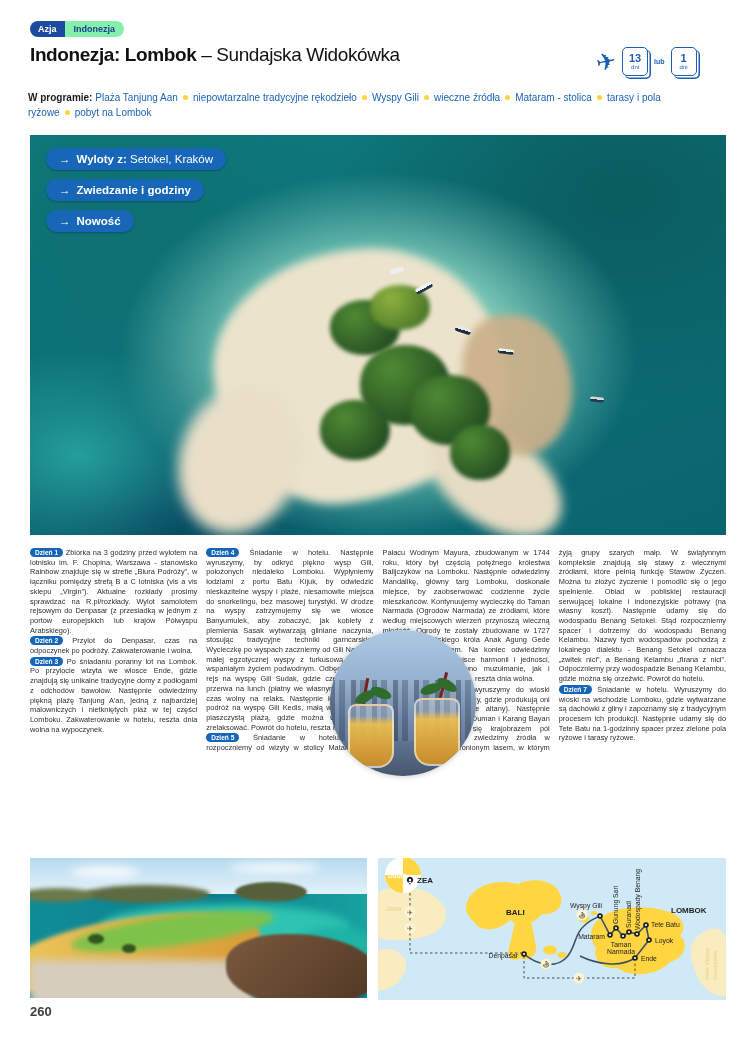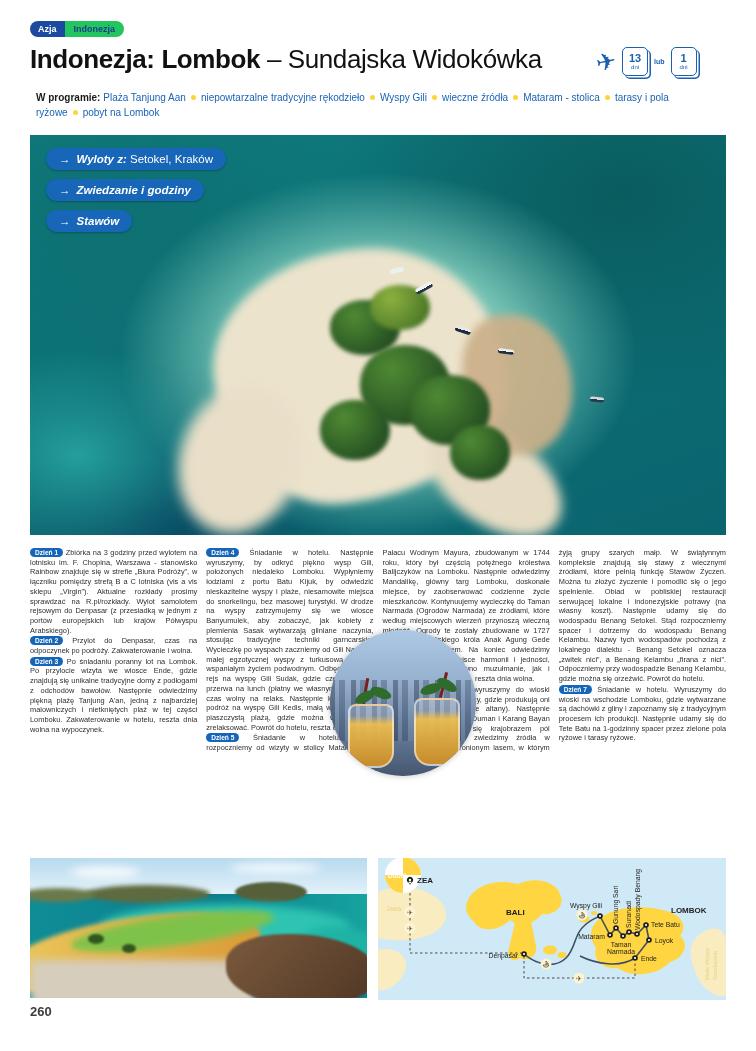--- a/index.html
+++ b/index.html
@@ -2,38 +2,38 @@
 <html lang="pl"><head>
 <meta charset="utf-8">
 <style>
   html,body{margin:0;padding:0;}
   body{width:756px;height:1051px;background:#ffffff;font-family:"Liberation Sans",sans-serif;}
   .page{position:relative;width:752px;height:1051px;overflow:hidden;background:#fff;}
 
   
   .tags{position:absolute;left:30px;top:21px;display:inline-flex;height:16px;font-size:9px;font-weight:bold;line-height:16px;}
   .tag-azja{background:#1b4a9e;color:#fff;padding:0 8px;border-radius:8px 0 0 8px;}
-  .tag-indonezja{background:#22c55e;color:#1b3f8f;padding:0 9px;border-radius:0 8px 8px 0;}
-
-  
-  .title{position:absolute;left:30px;top:44px;font-size:26px;color:#111;letter-spacing:-0.4px;white-space:nowrap;}
+  .tag-indonezja{background:#86efac;color:#1b3f8f;padding:0 9px;border-radius:0 8px 8px 0;}
+
+  
+  .title{position:absolute;left:30px;top:44px;font-size:19px;color:#111;letter-spacing:-0.4px;white-space:nowrap;}
   .title b{font-weight:bold;}
   .title span{font-weight:normal;}
 
   
   .duration{position:absolute;left:596px;top:47px;width:132px;display:flex;align-items:center;gap:6px;color:#1a5fb0;}
   .plane-glyph{font-family:"DejaVu Sans",sans-serif;font-size:24px;transform:rotate(-12deg);color:#1a5fb0;}
   .day-card{position:relative;width:24px;height:27px;border:1.5px solid #1a5fb0;border-radius:5px;background:#fff;
             box-shadow:2.5px 2.5px 0 -1px #fff,3px 3px 0 0 #1a5fb0;display:flex;flex-direction:column;align-items:center;justify-content:center;}
   .day-card .num{font-size:11px;font-weight:bold;line-height:11px;}
   .day-card .unit{font-size:6px;line-height:7px;}
   .lub{font-size:7px;font-weight:bold;}
 
   
-  .program{position:absolute;left:36px;top:90px;width:650px;font-size:10px;line-height:15px;color:#1a63b5;}
+  .program{position:absolute;left:28px;top:90px;width:650px;font-size:10px;line-height:15px;color:#1a63b5;}
   .program .lbl{color:#1a1a1a;font-weight:bold;}
   .dot{display:inline-block;width:5px;height:5px;border-radius:50%;background:#ffd43b;margin:0 5px 1px 5px;}
 
   
   .hero{position:absolute;left:30px;top:135px;width:696px;height:400px;overflow:hidden;
     background:
       radial-gradient(210px 150px at 7% 80%, rgba(40,170,165,0.85), rgba(40,170,165,0) 70%),
       radial-gradient(340px 240px at 50% 55%, rgba(150,222,200,0.95) 0%, rgba(140,215,195,0.8) 40%, rgba(120,200,185,0.35) 62%, rgba(0,0,0,0) 76%),
       radial-gradient(420px 300px at 85% 15%, rgba(10,90,92,0.9), rgba(0,0,0,0) 70%),
       radial-gradient(380px 300px at 12% 20%, rgba(14,110,112,0.8), rgba(0,0,0,0) 70%),
@@ -52,21 +52,21 @@
   .t6{left:420px;top:290px;width:60px;height:55px;}
   .boat{position:absolute;border-radius:2px;}
   .b1{left:385px;top:150px;width:18px;height:6px;background:linear-gradient(#f2f2f2 55%,#26364a 55%);transform:rotate(-28deg);}
   .b2{left:425px;top:192px;width:16px;height:6px;background:linear-gradient(#e8e8e8 50%,#1e2c3e 50%);transform:rotate(18deg);}
   .b3{left:468px;top:214px;width:16px;height:5px;background:linear-gradient(#eef0f0 50%,#203040 50%);transform:rotate(8deg);}
   .b4{left:360px;top:133px;width:14px;height:5px;background:#edf0f0;transform:rotate(-15deg);}
   .b5{left:560px;top:262px;width:14px;height:5px;background:linear-gradient(#d8d8d8 50%,#27384c 50%);transform:rotate(5deg);}
   .hero-buttons{position:absolute;left:16px;top:13px;display:flex;flex-direction:column;gap:9px;align-items:flex-start;}
   .pill{display:flex;align-items:center;gap:6px;background:#1766b8;color:#fff;border-radius:15px;padding:5px 13px;font-size:11.5px;line-height:12px;box-shadow:0 1px 2px rgba(0,0,0,.25);}
   .pill .arr{font-weight:bold;}
-  .pill b{font-weight:bold;font-style:italic;}
+  .pill b{font-weight:bold;}
   .pill span.rest{font-weight:normal;}
 
   
   .itinerary{position:absolute;left:30px;top:548px;width:696px;height:308px;column-count:4;column-gap:9px;
              font-size:7.4px;line-height:9.7px;color:#2e2e2e;text-align:justify;overflow:hidden;}
   .itinerary p{margin:0 0 1px 0;}
   .day-badge{display:inline-block;background:#1566b8;color:#fff;border-radius:7px;padding:0 5px;font-size:6.6px;font-weight:bold;line-height:9px;vertical-align:baseline;}
 
   
   .inset{position:absolute;left:330px;top:630px;width:146px;height:146px;border-radius:50%;overflow:hidden;box-shadow:0 0 6px rgba(0,0,0,.25);
@@ -165,21 +165,21 @@
       <div class="pill">
         <span class="arr">→</span>
         <span><b>Wyloty z:</b><span class="rest"> Setokel, Kraków</span></span>
       </div>
       <div class="pill">
         <span class="arr">→</span>
         <span><b>Zwiedzanie i godziny</b><span class="rest"></span></span>
       </div>
       <div class="pill">
         <span class="arr">→</span>
-        <span><b>Stawów</b><span class="rest"></span></span>
+        <span><b>Nowość</b><span class="rest"></span></span>
       </div>
     </div>
   </div>
 
   <div class="itinerary">
     <p><span class="day-badge">Dzień 1</span> <span>Zbiórka na 3 godziny przed wylotem na lotnisku im. F. Chopina, Warszawa - stanowisko Rainbow znajduje się w strefie „Biura Podróży”, w łączniku pomiędzy strefą B a C lotniska (vis a vis sklepu „Virgin”). Aktualne rozkłady prosimy sprawdzać na R.pl/rozkłady. Wylot samolotem rejsowym do Denpasar (z przesiadką w jednym z portów europejskich lub krajów Półwyspu Arabskiego).</span></p>
     <p><span class="day-badge">Dzień 2</span> <span>Przylot do Denpasar, czas na odpoczynek po podróży. Zakwaterowanie i wolna.</span></p>
     <p><span class="day-badge">Dzień 3</span> <span>Po śniadaniu poranny lot na Lombok. Po przylocie wizyta we wiosce Ende, gdzie znajdują się unikalne tradycyjne domy z podłogami z odchodów bawołów. Następnie odwiedzimy piękną plażę Tanjung A'an, jedną z najbardziej malowniczych i nietkniętych plaż w tej części Lomboku. Zakwaterowanie w hotelu, reszta dnia wolna na wypoczynek.</span></p>
     <p><span class="day-badge">Dzień 4</span> <span>Śniadanie w hotelu. Następnie wyruszymy, by odkryć piękno wysp Gili, położonych niedaleko Lomboku. Wypłyniemy łodziami z portu Batu Kijuk, by odwiedzić nieskazitelne wyspy i plaże, niesamowite miejsca do snorkelingu, bez masowej turystyki. W drodze na wyspy zatrzymujemy się we wiosce Banyumulek, aby zobaczyć, jak kobiety z plemienia Sasak wytwarzają gliniane naczynia, stosując tradycyjne techniki garncarskie. Wycieczkę po wyspach zaczniemy od Gili Nanggu, małej egzotycznej wyspy z turkusową wodą i wspaniałym życiem podwodnym. Odbędziemy też rejs na wyspę Gili Sudak, gdzie czeka na nas przerwa na lunch (płatny we własnym zakresie) i czas wolny na relaks. Następnie kontynuujemy podróż na wyspę Gili Kedis, małą wyspę z białą piaszczystą plażą, gdzie można w pełni się zrelaksować. Powrót do hotelu, reszta dnia wolna.</span></p>
     <p><span class="day-badge">Dzień 5</span> <span>Śniadanie w hotelu. Dzień rozpoczniemy od wizyty w stolicy Mataram i w Pałacu Wodnym Mayura, zbudowanym w 1744 roku, który był częścią potężnego królestwa Balijczyków na Lomboku. Następnie odwiedzimy Mandalikę, główny targ Lomboku, doskonałe miejsce, by zaobserwować codzienne życie mieszkańców. Kontynuujemy wycieczkę do Taman Narmada (Ogrodów Narmada) ze źródłami, które według miejscowych wierzeń przynoszą wieczną młodość. Ogrody te zostały zbudowane w 1727 roku przez balijskiego króla Anak Agung Gede Ngurah Karang Asem. Na koniec odwiedzimy Świątynię Lingsar, miejsce harmonii i jedności, gdzie modlą się zarówno muzułmanie, jak i hinduiści. Powrót do hotelu, reszta dnia wolna.</span></p>

